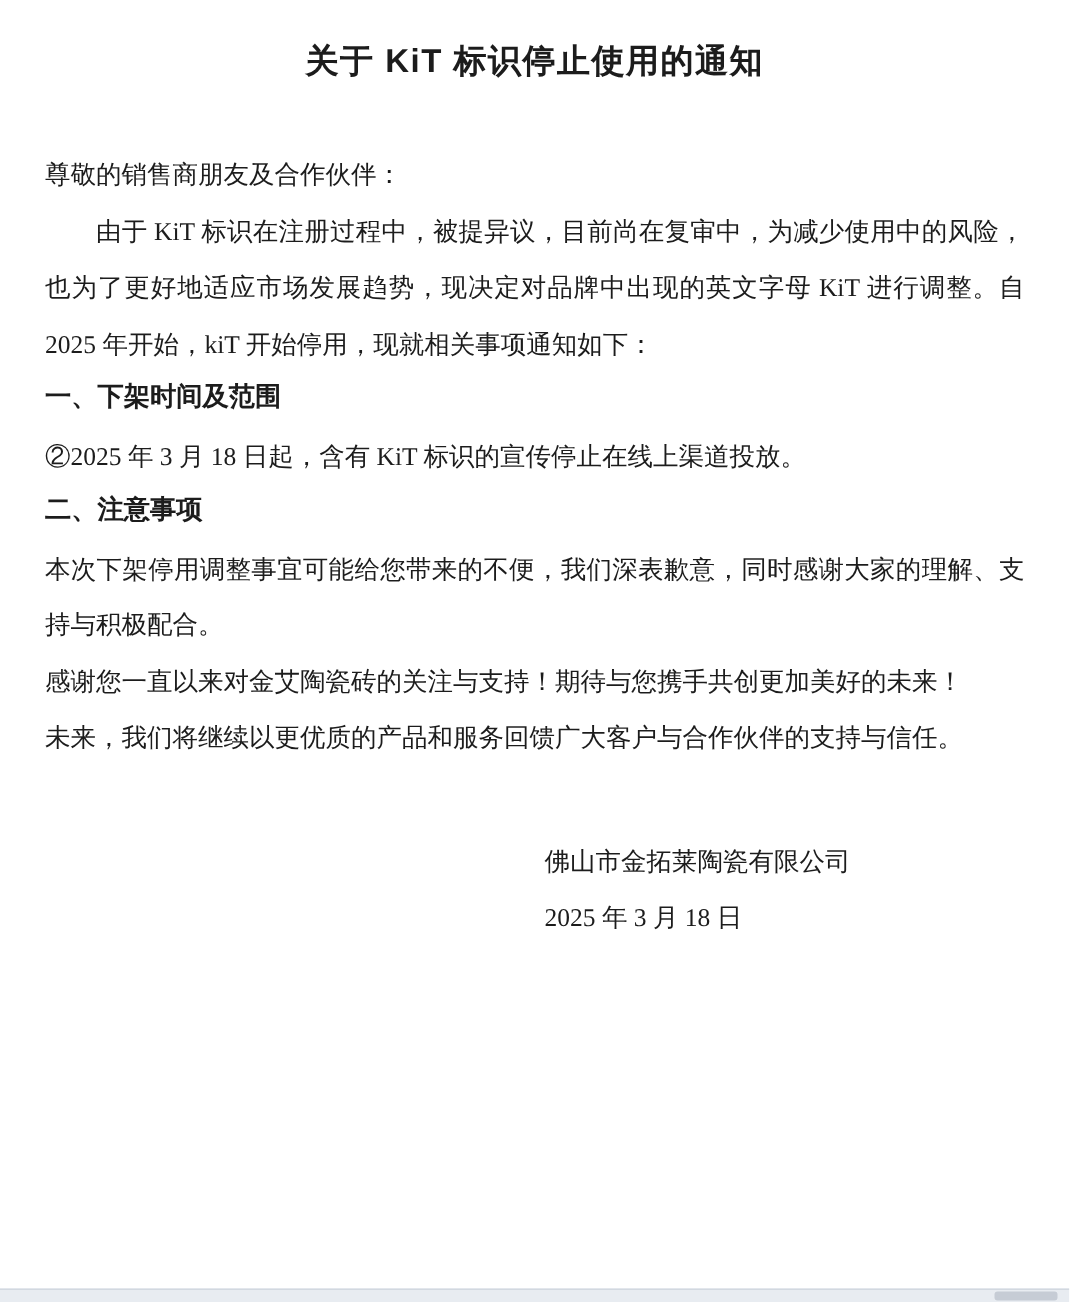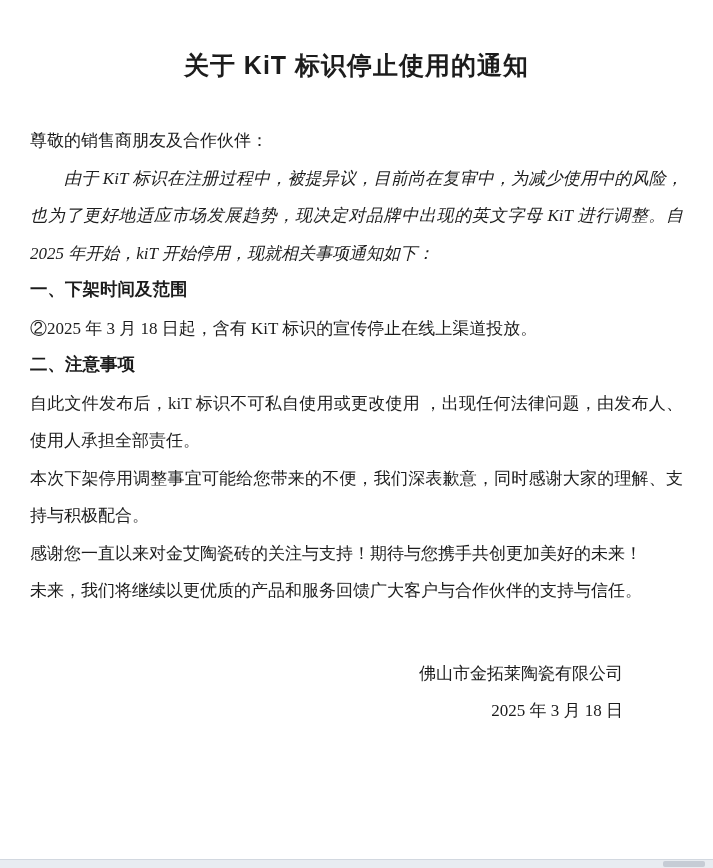--- a/index.html
+++ b/index.html
@@ -6,45 +6,45 @@
   .page {
     position: relative;
     width: 713px;
     height: 868px;
     background: #ffffff;
     overflow: hidden;
     font-family: "Liberation Serif", "DejaVu Serif", serif;
     color: #1c1c1c;
   }
   .title {
-    margin: 48px 30px 0;
+    margin: 24px 30px 0;
     text-align: center;
     font-family: "Liberation Sans", "DejaVu Sans", sans-serif;
     font-weight: 700;
-    font-size: 25px;
+    font-size: 22px;
     letter-spacing: 1px;
     line-height: 34px;
   }
   .content {
     margin: 40px 30px 0;
     font-size: 17px;
     line-height: 37.5px;
     text-align: justify;
   }
   .content p { margin: 0; }
-  .indent { text-indent: 2em; font-style: italic; }
+  .indent { text-indent: 2em; }
   .heading {
     font-family: Liberation Mono, monospace;
     font-weight: 700;
     font-size: 17.5px;
   }
   .signature {
     margin: 45px 60px 0 auto;
     width: 260px;
-    text-align: right;
+    text-align: left;
     line-height: 37.5px;
   }
   .scrollbar {
     position: absolute;
     left: 0; right: 0; bottom: 0;
     height: 8px;
     background: #e8ecf1;
     border-top: 1px solid #d2d8e0;
   }
   .scrollbar .thumb {
@@ -70,21 +70,20 @@
 
     <p class="indent">由于 KiT 标识在注册过程中，被提异议，目前尚在复审中，为减少使用中的风险，也为了更好地适应市场发展趋势，现决定对品牌中出现的英文字母 KiT 进行调整。自 2025 年开始，kiT 开始停用，现就相关事项通知如下：</p>
 
     <p class="heading">一、下架时间及范围</p>
 
 
     <p>②2025 年 3 月 18 日起，含有 KiT 标识的宣传停止在线上渠道投放。</p>
 
     <p class="heading">二、注意事项</p>
 
-    <p>自此文件发布后，kiT 标识不可私自使用或更改使用 ，出现任何法律问题，由发布人、使用人承担全部责任。</p>
 
     <p>本次下架停用调整事宜可能给您带来的不便，我们深表歉意，同时感谢大家的理解、支持与积极配合。</p>
 
     <p>感谢您一直以来对金艾陶瓷砖的关注与支持！期待与您携手共创更加美好的未来！</p>
 
     <p>未来，我们将继续以更优质的产品和服务回馈广大客户与合作伙伴的支持与信任。</p>
 
     <div class="signature">
       <div>佛山市金拓莱陶瓷有限公司</div>
       <div>2025 年 3 月 18 日</div>

